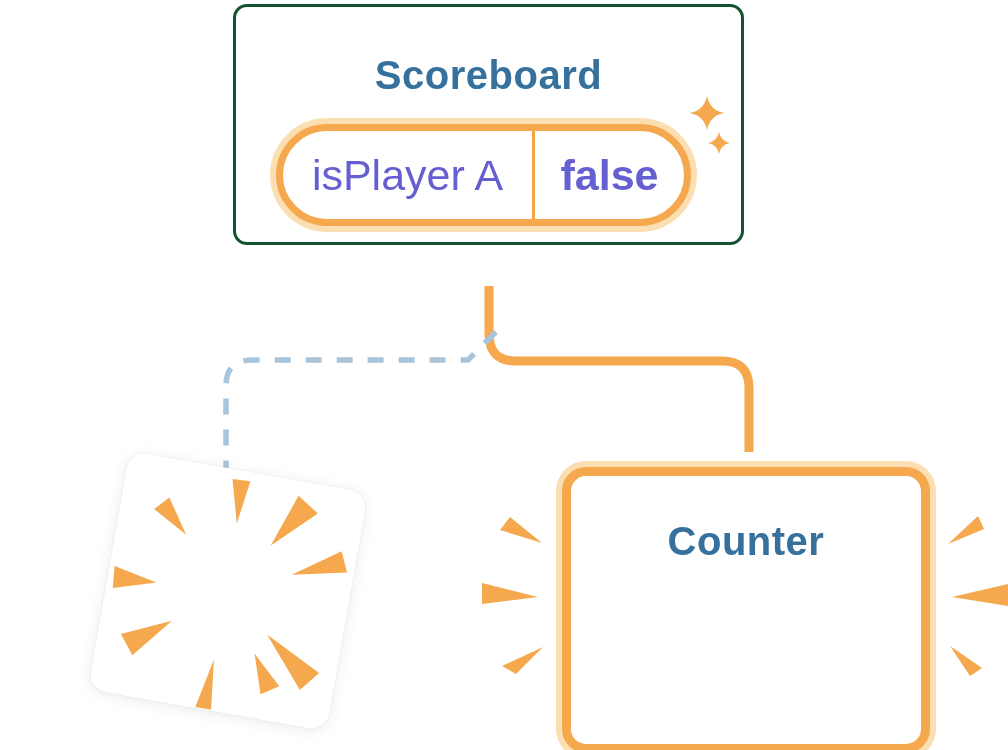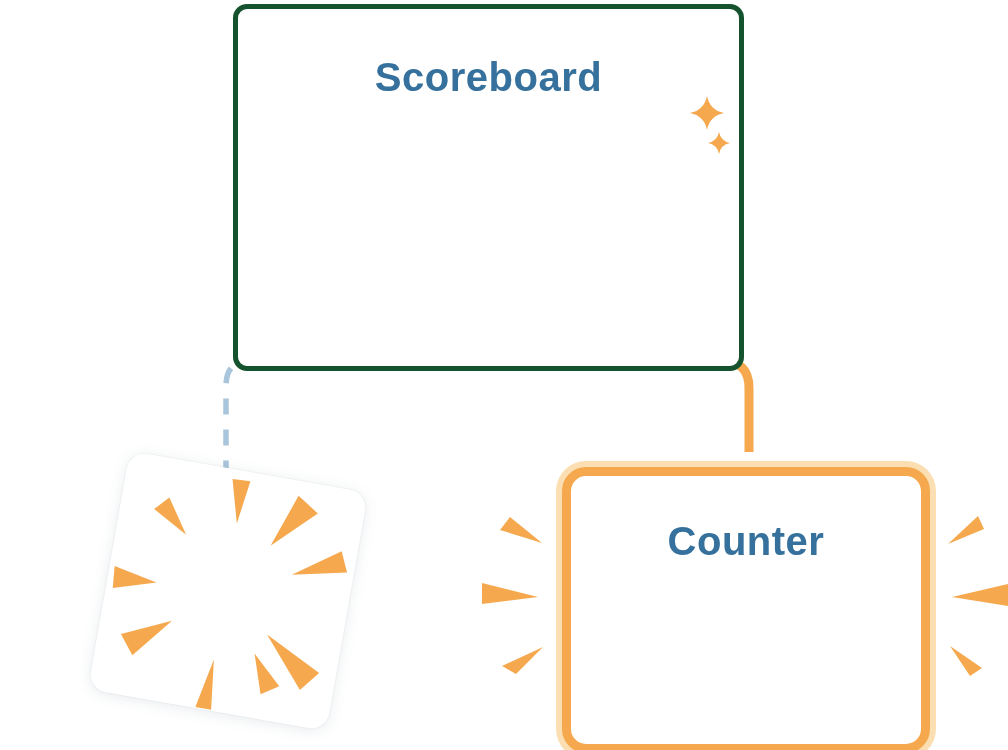--- a/index.html
+++ b/index.html
@@ -5,22 +5,22 @@
   html,body{margin:0;padding:0;background:#fff;}
   .canvas{
     position:relative;width:1008px;height:750px;background:#fff;overflow:hidden;
     font-family:"Liberation Sans",sans-serif;
   }
   svg{display:block;}
   .wires{position:absolute;inset:0;z-index:0;}
 
   
   .scoreboard{
-    position:absolute;left:233px;top:4px;width:511px;height:367px;
-    box-sizing:border-box;background:#fff;border:5px solid #14532d;border-radius:14px;
+    position:absolute;left:233px;top:4px;width:511px;height:241px;
+    box-sizing:border-box;background:#fff;border:3px solid #14532d;border-radius:14px;
     z-index:1;
   }
   .card-title{
     position:absolute;left:0;right:0;text-align:center;
     font-size:40px;font-weight:600;color:#35719C;letter-spacing:.5px;
   }
   .scoreboard .card-title{top:46px;}
 
   .pill-halo{
     position:absolute;left:34px;top:111px;width:427px;height:114px;
@@ -86,20 +86,27 @@
 
     <g fill="#F5A84D">
       <polygon points="978,516 984,529 948,544"></polygon>
       <polygon points="1008,584 1008,606 952,597"></polygon>
       <polygon points="950,646 982,668 970,676"></polygon>
     </g>
   </svg>
 
   <div class="scoreboard">
     <div class="card-title">Scoreboard</div>
+    <div class="pill-halo">
+      <div class="pill-orange">
+        <div class="pill-cell pill-key-a">isPlayer A</div>
+        <div class="pill-divider-orange"></div>
+        <div class="pill-cell pill-val-a">false</div>
+      </div>
+    </div>
   </div>
 
   <svg class="sparkles" width="52" height="66" viewBox="0 0 52 66">
     <path fill="#F5A84D" d="M21 2 Q23.8 16.2 38 19 Q23.8 21.8 21 36 Q18.2 21.8 4 19 Q18.2 16.2 21 2 Z"></path>
     <path fill="#F5A84D" d="M33 38 Q34.8 47.2 44 49 Q34.8 50.8 33 60 Q31.2 50.8 22 49 Q31.2 47.2 33 38 Z"></path>
   </svg>
 
   <div class="destroyed">
     <svg width="242" height="242" viewBox="0 0 242 242">
       <g fill="#F5A84D">

